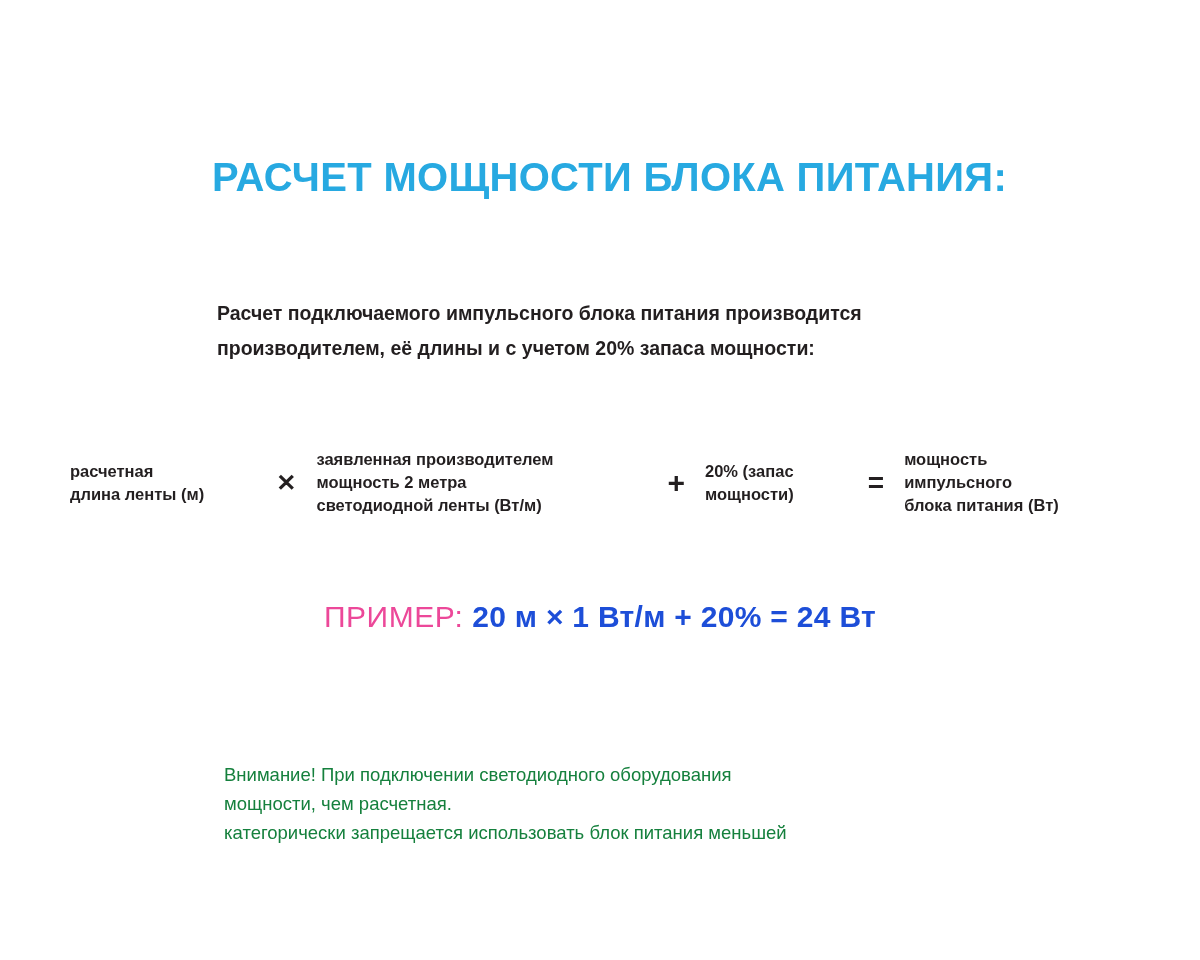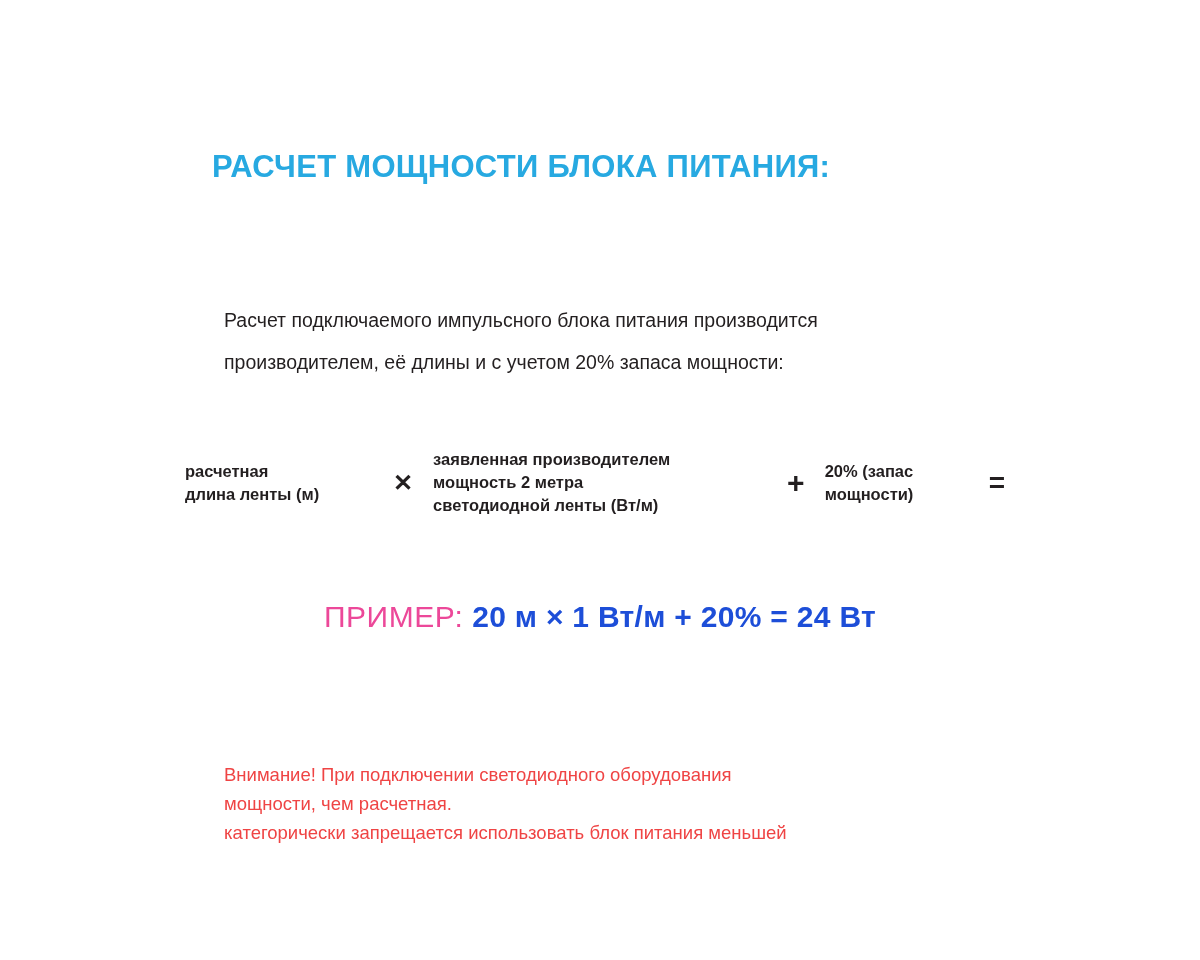--- a/index.html
+++ b/index.html
@@ -20,39 +20,40 @@
     width: 1200px;
     height: 960px;
     box-sizing: border-box;
   }
 
   
   .title {
     position: absolute;
     left: 212px;
     top: 128px;
-    font-size: 31px;
+    font-size: 40px;
     font-weight: bold;
     letter-spacing: 0.3px;
     color: #27a9e1;
     white-space: nowrap;
   }
 
   
   .intro {
     position: absolute;
     left: 212px;
     top: 293px;
     width: 800px;
     font-size: 19.5px;
     line-height: 30px;
     color: #231f20;
   }
   .intro p {
-    margin: 12px;
+    margin: 5px;
+    font-weight: bold;
   }
 
   
   .formula {
     position: absolute;
     left: 70px;
     top: 448px;
     width: 1070px;
     display: flex;
     align-items: center;
@@ -102,21 +103,21 @@
   }
 
   
   .note {
     position: absolute;
     left: 224px;
     top: 760px;
     width: 790px;
     font-size: 18.5px;
     line-height: 29px;
-    color: #ef4444;
+    color: #15803d;
   }
   .note p { margin: 0; }
 </style>
 </head>
 <body>
 
 <div class="page">
 
   <h1 class="title">РАСЧЕТ МОЩНОСТИ БЛОКА ПИТАНИЯ:</h1>
 
@@ -129,20 +130,23 @@
     <div class="formula-term term-1">расчетная
 длина ленты (м)</div>
     <div class="formula-op op-mult">✕</div>
     <div class="formula-term term-2">заявленная производителем
 мощность 2 метра
 светодиодной ленты (Вт/м)</div>
     <div class="formula-op op-plus">+</div>
     <div class="formula-term term-3">20% (запас
 мощности)</div>
     <div class="formula-op op-equals">=</div>
+    <div class="formula-term term-4">мощность
+импульсного
+блока питания (Вт)</div>
   </div>
 
   <div class="example">
     <span class="example-label">ПРИМЕР: </span><span class="example-value">20 м × 1 Вт/м + 20% = 24 Вт</span>
   </div>
 
   <div class="note">
     <p>Внимание! При подключении светодиодного оборудования</p>
     <p>мощности, чем расчетная.</p>
     <p>категорически запрещается использовать блок питания меньшей</p>

